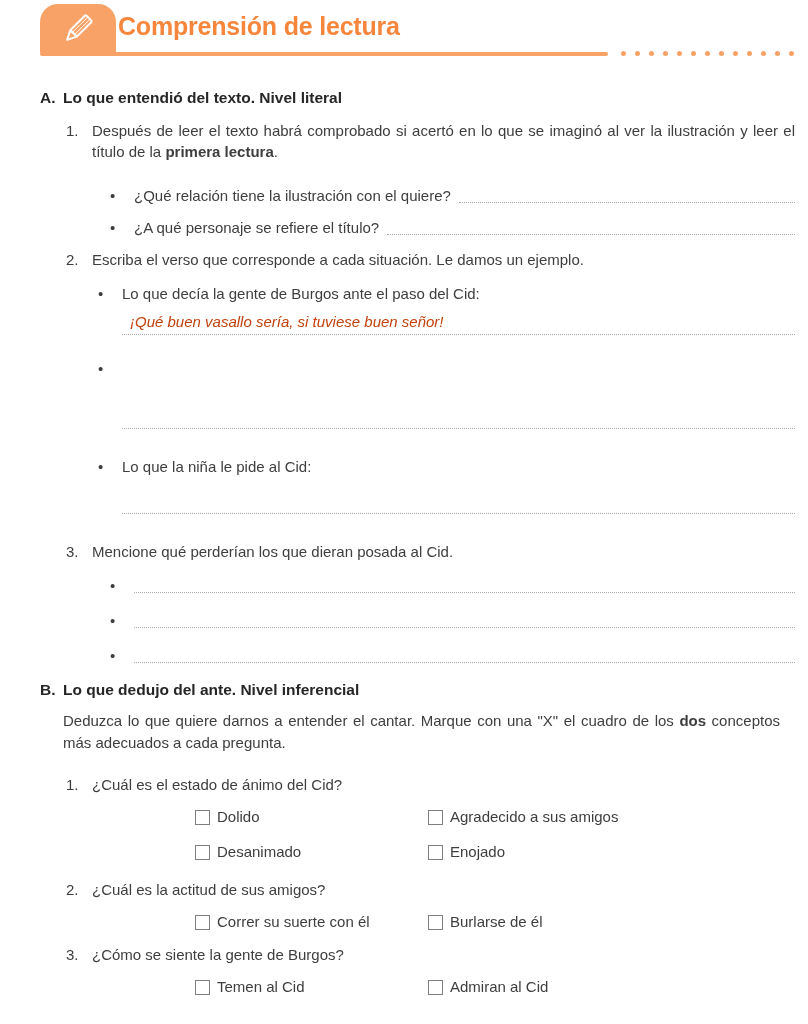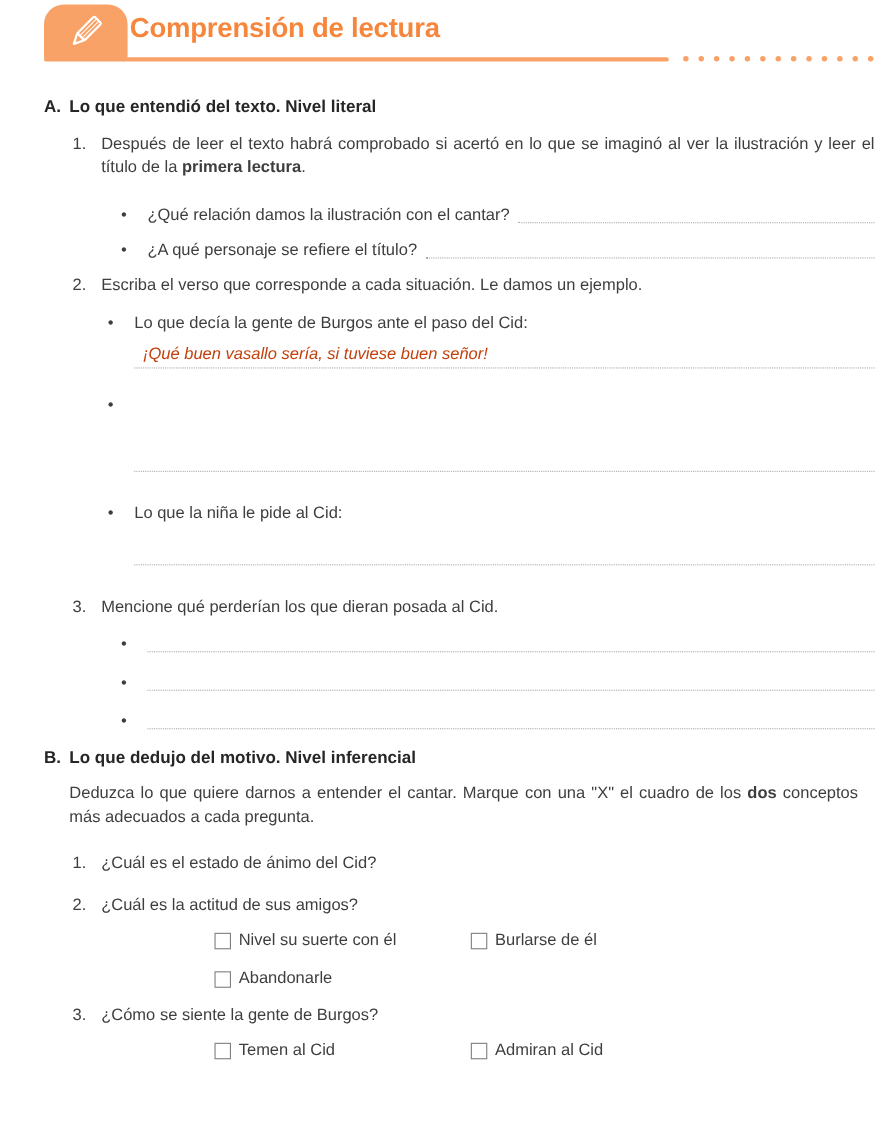--- a/index.html
+++ b/index.html
@@ -135,21 +135,21 @@
     <span>Lo que entendió del texto. Nivel literal</span>
   </div>
 
   <div class="num-item" style="margin-top:12px;">
     <span>1.</span>
     <p class="just"><span>Después de leer el texto habrá comprobado si acertó en lo que se imaginó al ver la ilustración y leer el título de la </span><b>primera lectura</b><span>.</span></p>
   </div>
 
   <div class="q-row indent-a" style="margin-top:24px;">
     <span class="bdot">•</span>
-    <span>¿Qué relación damos la ilustración con el cantar?</span>
+    <span>¿Qué relación tiene la ilustración con el quiere?</span>
     <span class="fill"></span>
   </div>
   <div class="q-row indent-a" style="margin-top:12px;">
     <span class="bdot">•</span>
     <span>¿A qué personaje se refiere el título?</span>
     <span class="fill"></span>
   </div>
 
   <div class="num-item" style="margin-top:11px;">
     <span>2.</span>
@@ -188,46 +188,60 @@
     <span class="bdot">•</span>
     <span class="fill" style="margin-left:0;"></span>
   </div>
   <div class="q-row indent-a" style="margin-top:15px;">
     <span class="bdot">•</span>
     <span class="fill" style="margin-left:0;"></span>
   </div>
 
   <div class="sec-head sec-b">
     <span>B.</span>
-    <span>Lo que dedujo del motivo. Nivel inferencial</span>
+    <span>Lo que dedujo del ante. Nivel inferencial</span>
   </div>
 
   <p class="intro"><span>Deduzca lo que quiere darnos a entender el cantar. Marque con una "X" el cuadro de los </span><b>dos</b><span> conceptos más adecuados a cada pregunta.</span></p>
 
   <div class="num-item" style="margin-top:20px;">
     <span>1.</span>
     <p>¿Cuál es el estado de ánimo del Cid?</p>
   </div>
+  <div class="opt-grid">
+    <span class="opt">
+      <span class="cb"></span>
+      <span>Dolido</span>
+    </span>
+    <span class="opt">
+      <span class="cb"></span>
+      <span>Agradecido a sus amigos</span>
+    </span>
+    <span class="opt">
+      <span class="cb"></span>
+      <span>Desanimado</span>
+    </span>
+    <span class="opt">
+      <span class="cb"></span>
+      <span>Enojado</span>
+    </span>
+  </div>
 
   <div class="num-item" style="margin-top:17px;">
     <span>2.</span>
     <p>¿Cuál es la actitud de sus amigos?</p>
   </div>
   <div class="opt-grid">
     <span class="opt">
       <span class="cb"></span>
-      <span>Nivel su suerte con él</span>
+      <span>Correr su suerte con él</span>
     </span>
     <span class="opt">
       <span class="cb"></span>
       <span>Burlarse de él</span>
-    </span>
-    <span class="opt">
-      <span class="cb"></span>
-      <span>Abandonarle</span>
     </span>
   </div>
 
   <div class="num-item" style="margin-top:12px;">
     <span>3.</span>
     <p>¿Cómo se siente la gente de Burgos?</p>
   </div>
   <div class="opt-grid">
     <span class="opt">
       <span class="cb"></span>

